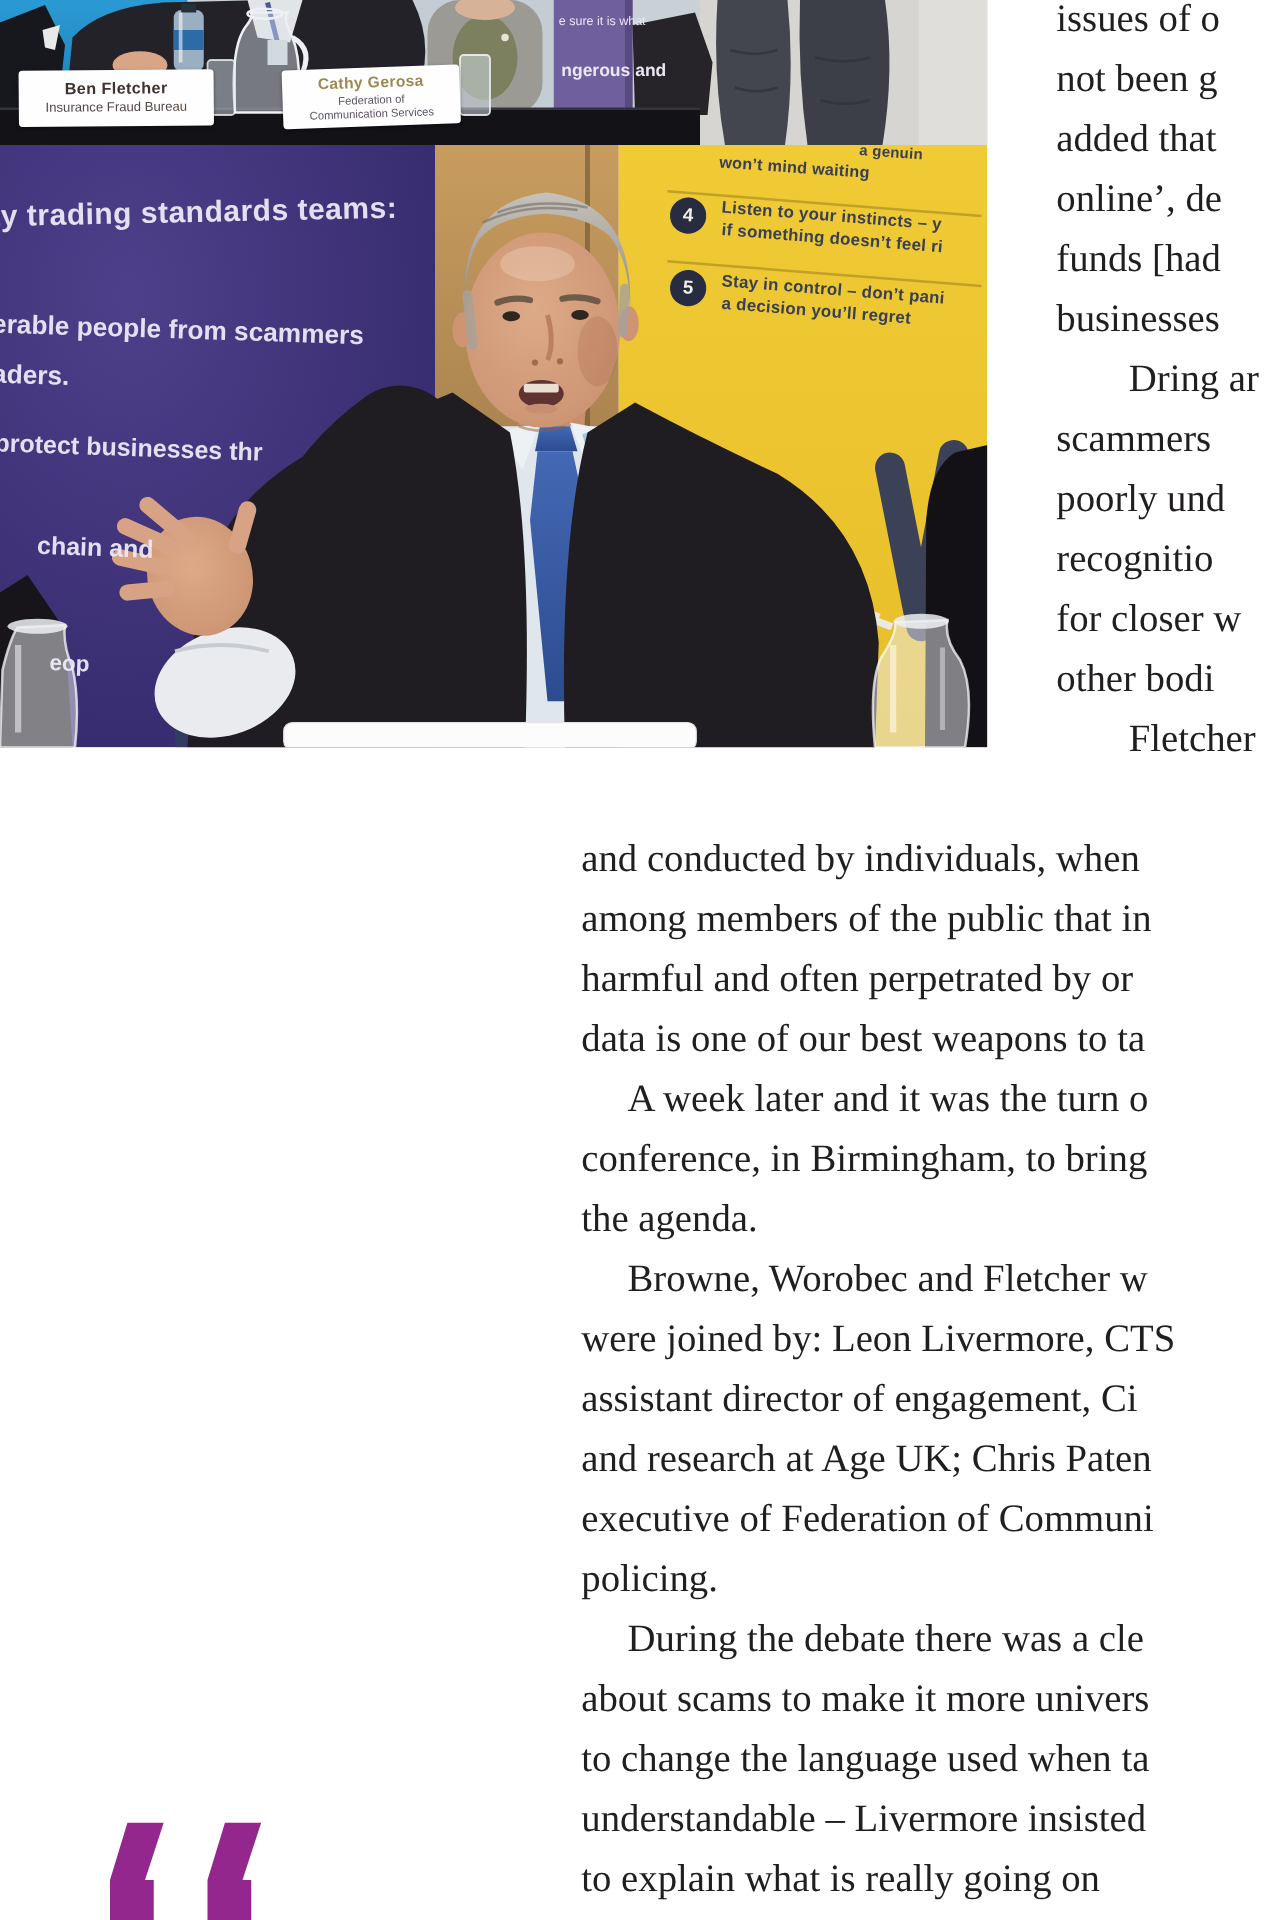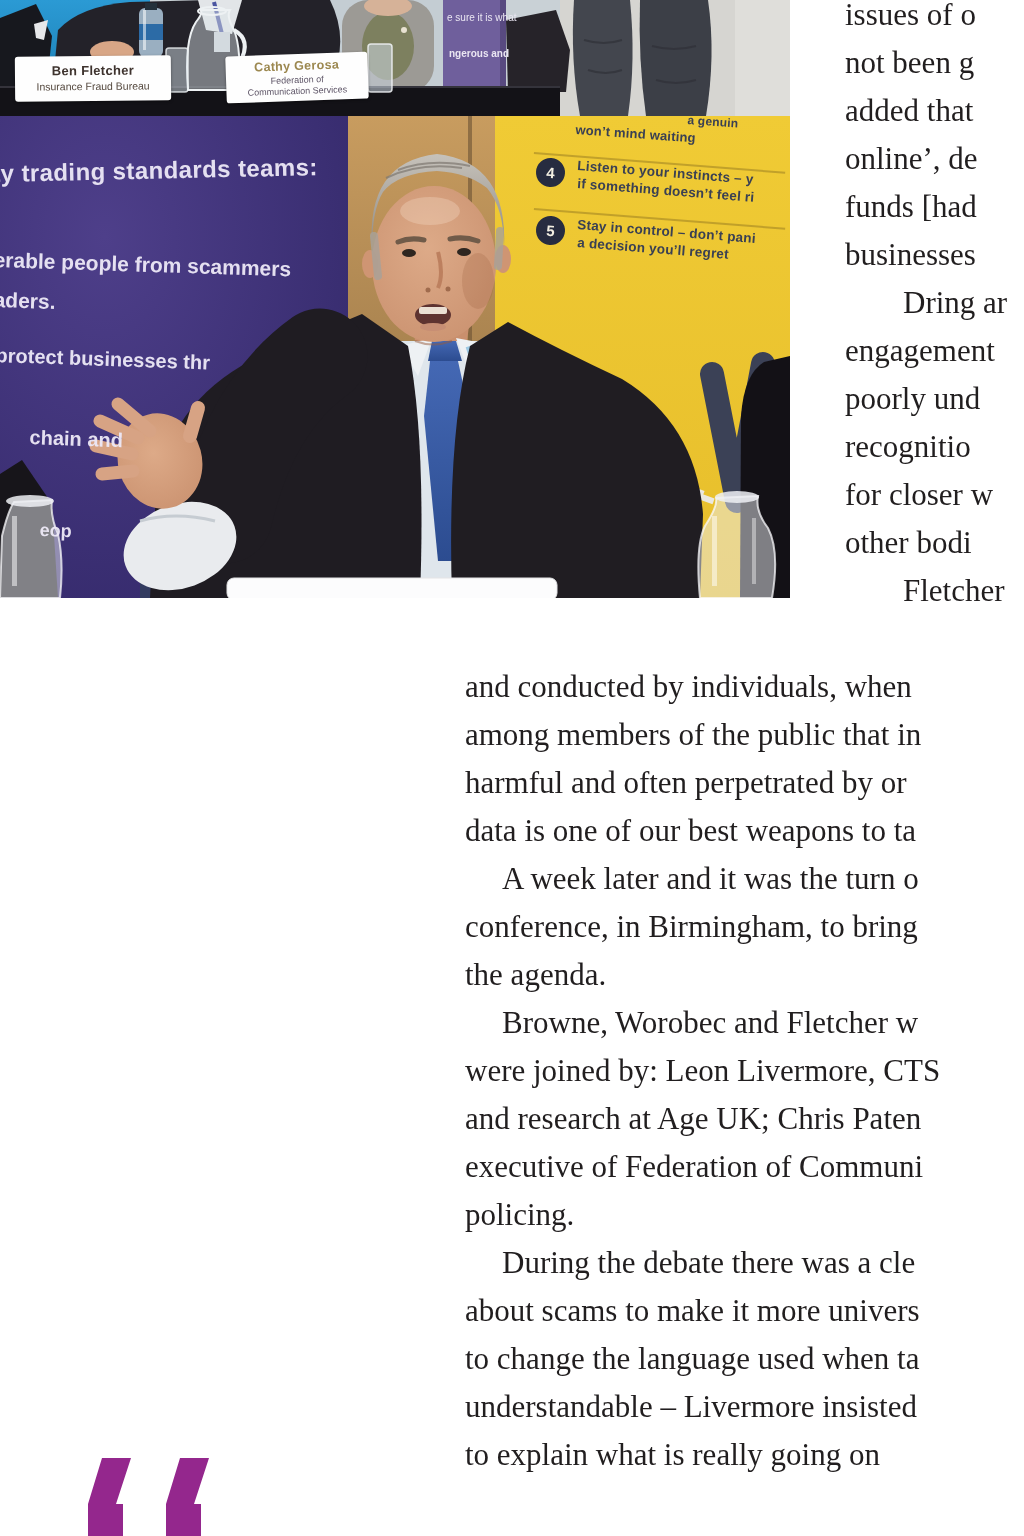--- a/index.html
+++ b/index.html
@@ -13,21 +13,21 @@
   .nameplate{position:absolute;background:#fefefe;border-radius:3px;text-align:center;
              box-shadow:0 1px 3px rgba(0,0,0,.4);overflow:hidden;}
   .np1{left:15px;top:56px;width:156px;height:45px;transform:rotate(-.5deg);}
   .np2{left:226px;top:54px;width:142px;height:47px;transform:rotate(-2deg);}
   .np-name1{margin-top:7px;font-size:13px;font-weight:700;color:#3e332e;letter-spacing:.3px;}
   .np-org1{font-size:10.5px;color:#55493f;margin-top:2px;}
   .np-name2{margin-top:5px;font-size:12.5px;font-weight:700;color:#9c8850;letter-spacing:.3px;}
   .np-org2{font-size:9px;color:#5c5365;line-height:11px;margin-top:2px;}
   .tp-frag{position:absolute;color:#eae6f2;white-space:nowrap;}
   .tpf1{left:447px;top:12px;font-size:10px;}
-  .tpf2{left:449px;top:48px;font-size:10px;font-weight:700;}
+  .tpf2{left:449px;top:48px;font-size:14px;font-weight:700;}
   
   .pb-line{position:absolute;color:rgba(237,233,247,.95);font-weight:700;white-space:nowrap;
            transform-origin:left top;}
   .pb1{left:-8px;top:44px;font-size:24px;letter-spacing:.4px;transform:rotate(-1.2deg);}
   .pb2{left:-6px;top:132px;font-size:21px;transform:rotate(1.8deg);}
   .pb3{left:-6px;top:172px;font-size:21px;transform:rotate(1.8deg);}
   .pb4{left:-4px;top:228px;font-size:20px;transform:rotate(2deg);}
   .pb5{left:30px;top:310px;font-size:20px;transform:rotate(2deg);}
   .pb6{left:40px;top:404px;font-size:18px;transform:rotate(2deg);}
   
@@ -246,37 +246,38 @@
   </div>
 
   <div id="col-lines">
       <div class="tline">issues of o</div>
       <div class="tline">not been g</div>
       <div class="tline">added that</div>
       <div class="tline">online’, de</div>
       <div class="tline">funds [had</div>
       <div class="tline">businesses</div>
       <div class="tline ind">Dring ar</div>
-      <div class="tline">engagement</div>
+      <div class="tline">scammers</div>
       <div class="tline">poorly und</div>
       <div class="tline">recognitio</div>
       <div class="tline">for closer w</div>
       <div class="tline">other bodi</div>
       <div class="tline ind">Fletcher</div>
     </div>
   <div id="body-lines">
       <div class="tline">and conducted by individuals, when</div>
       <div class="tline">among members of the public that in</div>
       <div class="tline">harmful and often perpetrated by or</div>
       <div class="tline">data is one of our best weapons to ta</div>
       <div class="tline ind">A week later and it was the turn o</div>
       <div class="tline">conference, in Birmingham, to bring</div>
       <div class="tline">the agenda.</div>
       <div class="tline ind">Browne, Worobec and Fletcher w</div>
       <div class="tline">were joined by: Leon Livermore, CTS</div>
+      <div class="tline">assistant director of engagement, Ci</div>
       <div class="tline">and research at Age UK; Chris Paten</div>
       <div class="tline">executive of Federation of Communi</div>
       <div class="tline">policing.</div>
       <div class="tline ind">During the debate there was a cle</div>
       <div class="tline">about scams to make it more univers</div>
       <div class="tline">to change the language used when ta</div>
       <div class="tline">understandable – Livermore insisted</div>
       <div class="tline">to explain what is really going on</div>
     </div>
 

